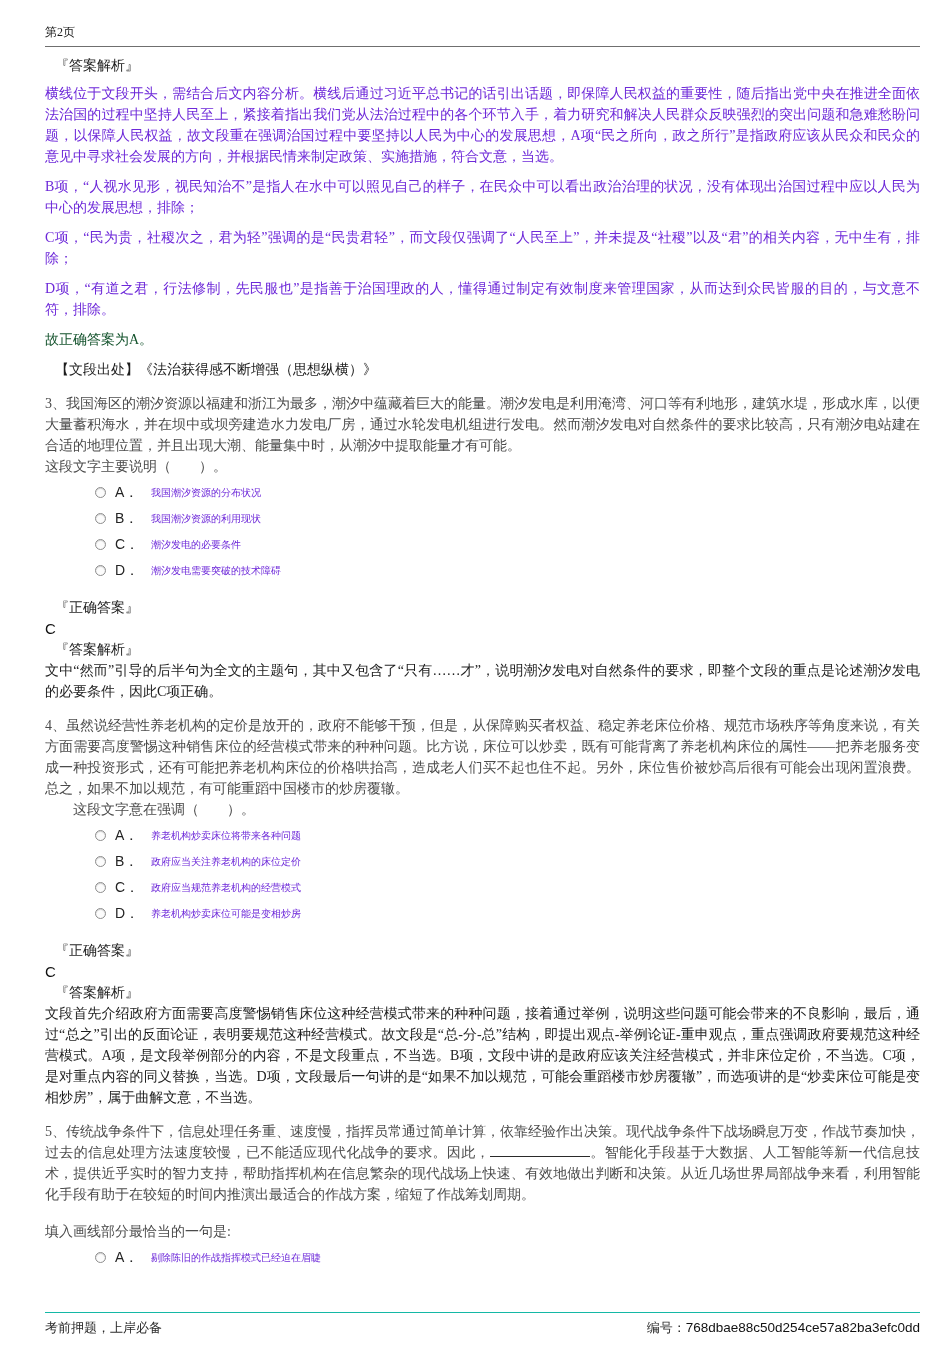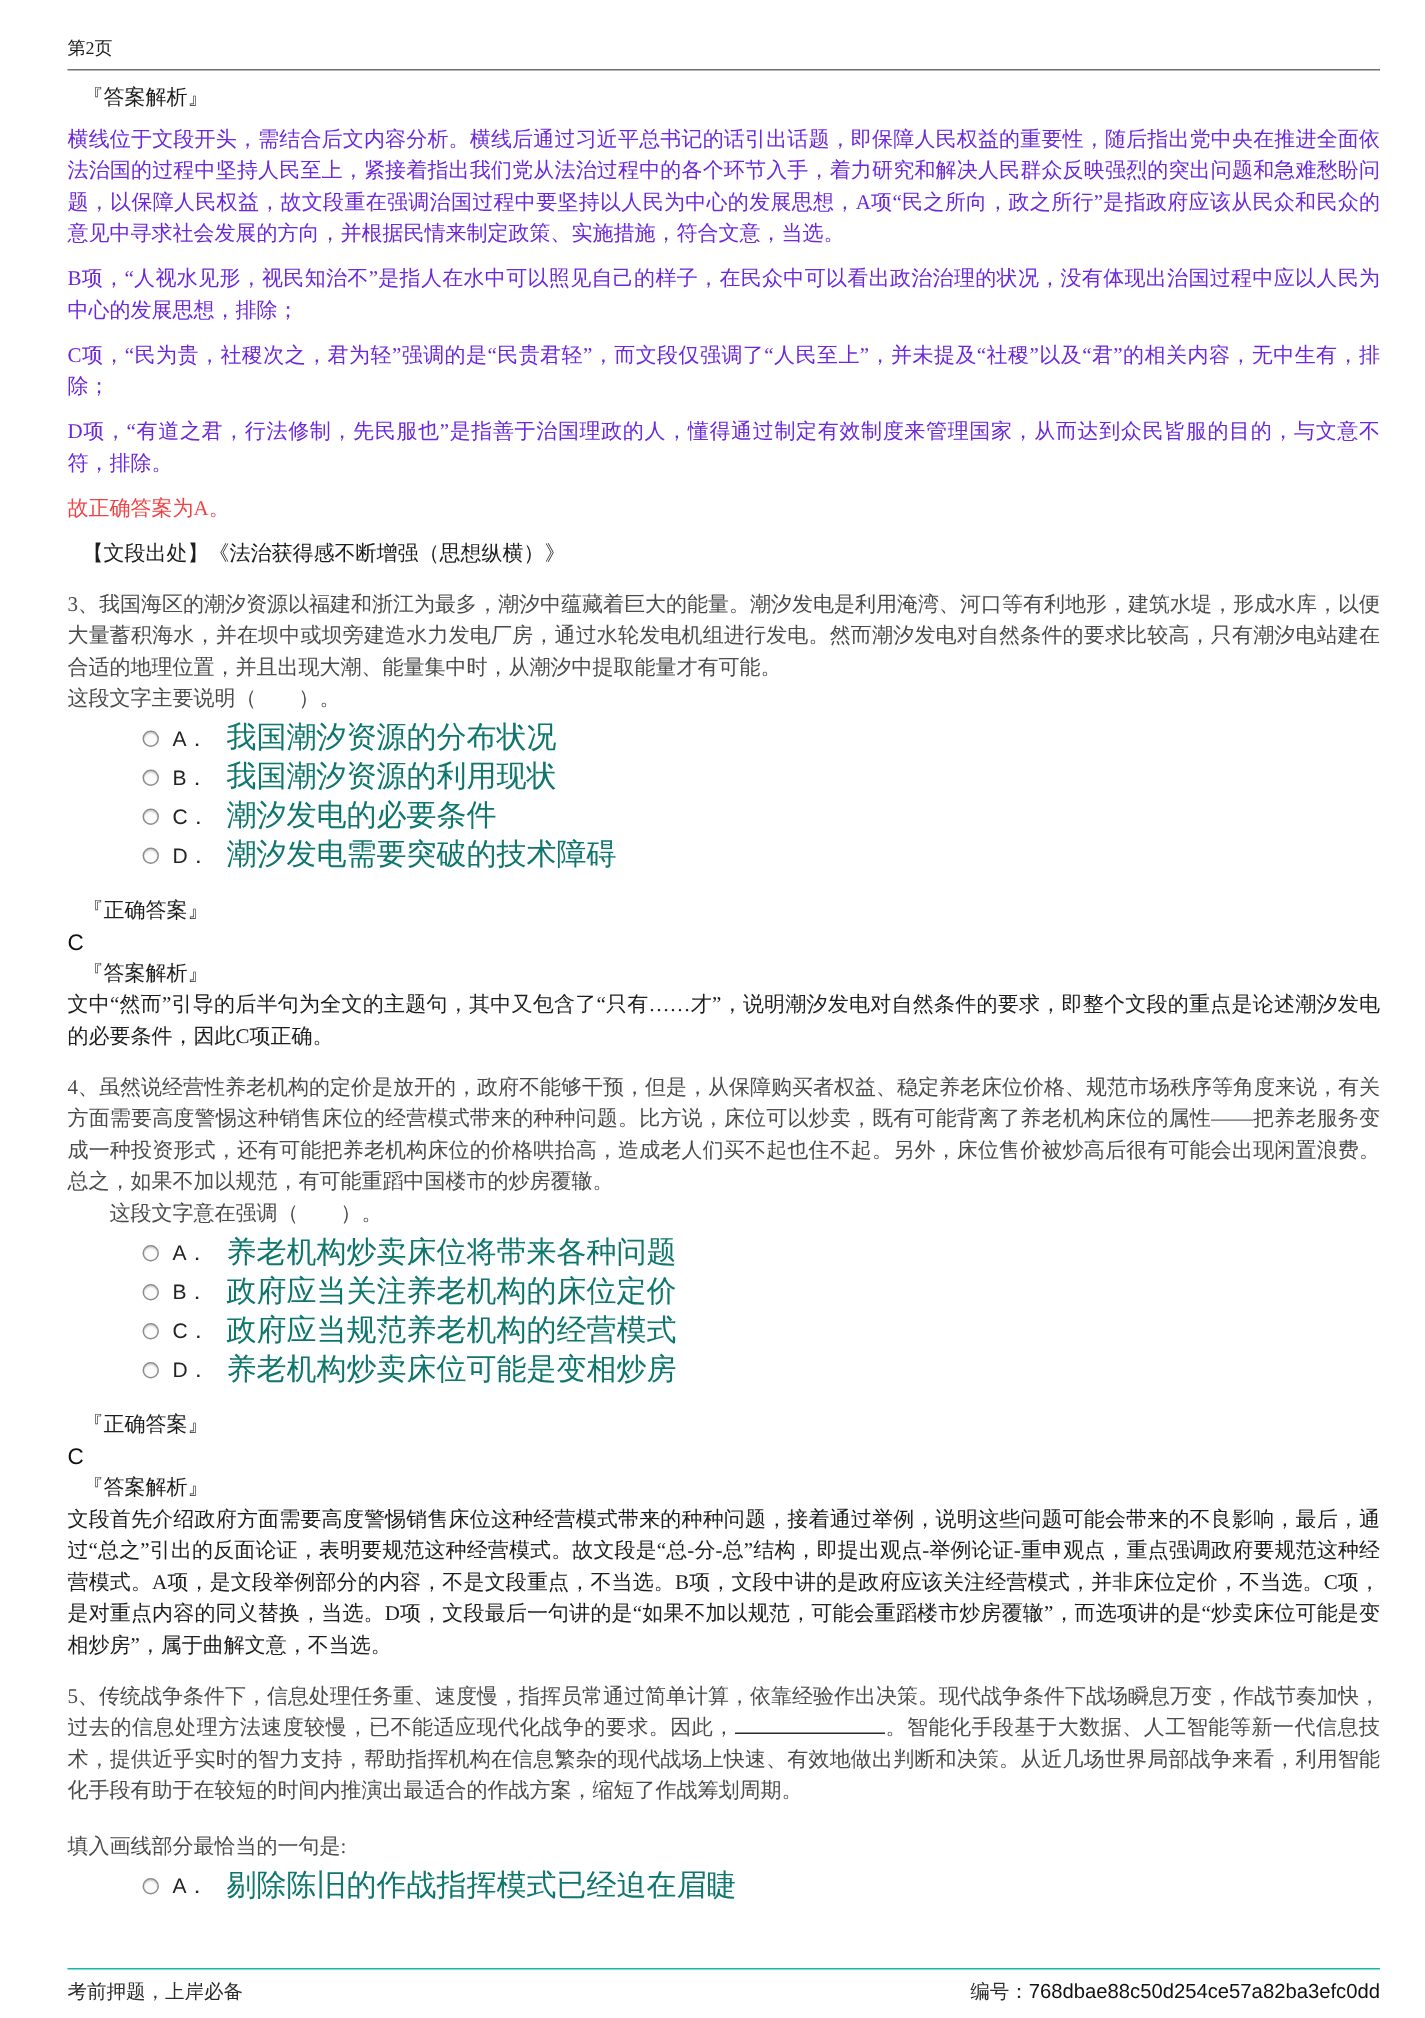--- a/index.html
+++ b/index.html
@@ -24,21 +24,21 @@
   .header .pagenum { font-size: 12px; }
   .header .doctitle { font-weight: bold; font-size: 13px; letter-spacing: 0.2px; }
 
   
   .content { font-size: 14px; line-height: 21px; }
   p { margin: 0; }
 
   .blabel { padding-left: 10px; color: #1d1d1d; }
   .blabel.first { margin: 8px 0 7px 0; }
   .para { margin: 0 0 9px 0; color: #6d28d9; text-align: justify; }
-  .conclusion { margin: 0 0 9px 0; color: #ef4444; }
+  .conclusion { margin: 0 0 9px 0; color: #14532d; }
   .source { padding-left: 10px; margin: 0; color: #1d1d1d; }
 
   .question { margin-top: 13px; }
   .stem { color: #4b4b4b; text-align: justify; }
   .prompt { color: #4b4b4b; margin-top: 0; }
   .prompt.indent { text-indent: 28px; }
   .prompt.fill { margin-top: 16px; color: #4b4b4b; }
 
   .options { margin-top: 2px; }
   .opt-row { display: flex; align-items: center; height: 26px; margin-left: 50px; cursor: default; }
@@ -46,21 +46,21 @@
     width: 11px; height: 11px; flex: 0 0 11px;
     border: 1px solid #8d8d8d; border-radius: 50%;
     background: #fcfcfc;
     box-shadow: inset 0 1px 1px rgba(0,0,0,0.18);
     margin-right: 9px;
   }
   .opt-letter {
     font-family: "Liberation Sans", sans-serif;
     font-size: 14px; color: #242424; width: 36px; flex: 0 0 36px;
   }
-  .opt-text { color: #0f766e; font-size: 20px; }
+  .opt-text { color: #6d28d9; font-size: 10px; }
 
   .answer-block { margin-top: 14px; }
   .answer-block .blabel { margin: 0; }
   .answer-value {
     font-family: "Liberation Sans", sans-serif;
     font-size: 15px; line-height: 21px; color: #111;
   }
   .analysis { color: #1d1d1d; text-align: justify; }
 
   .blank {

